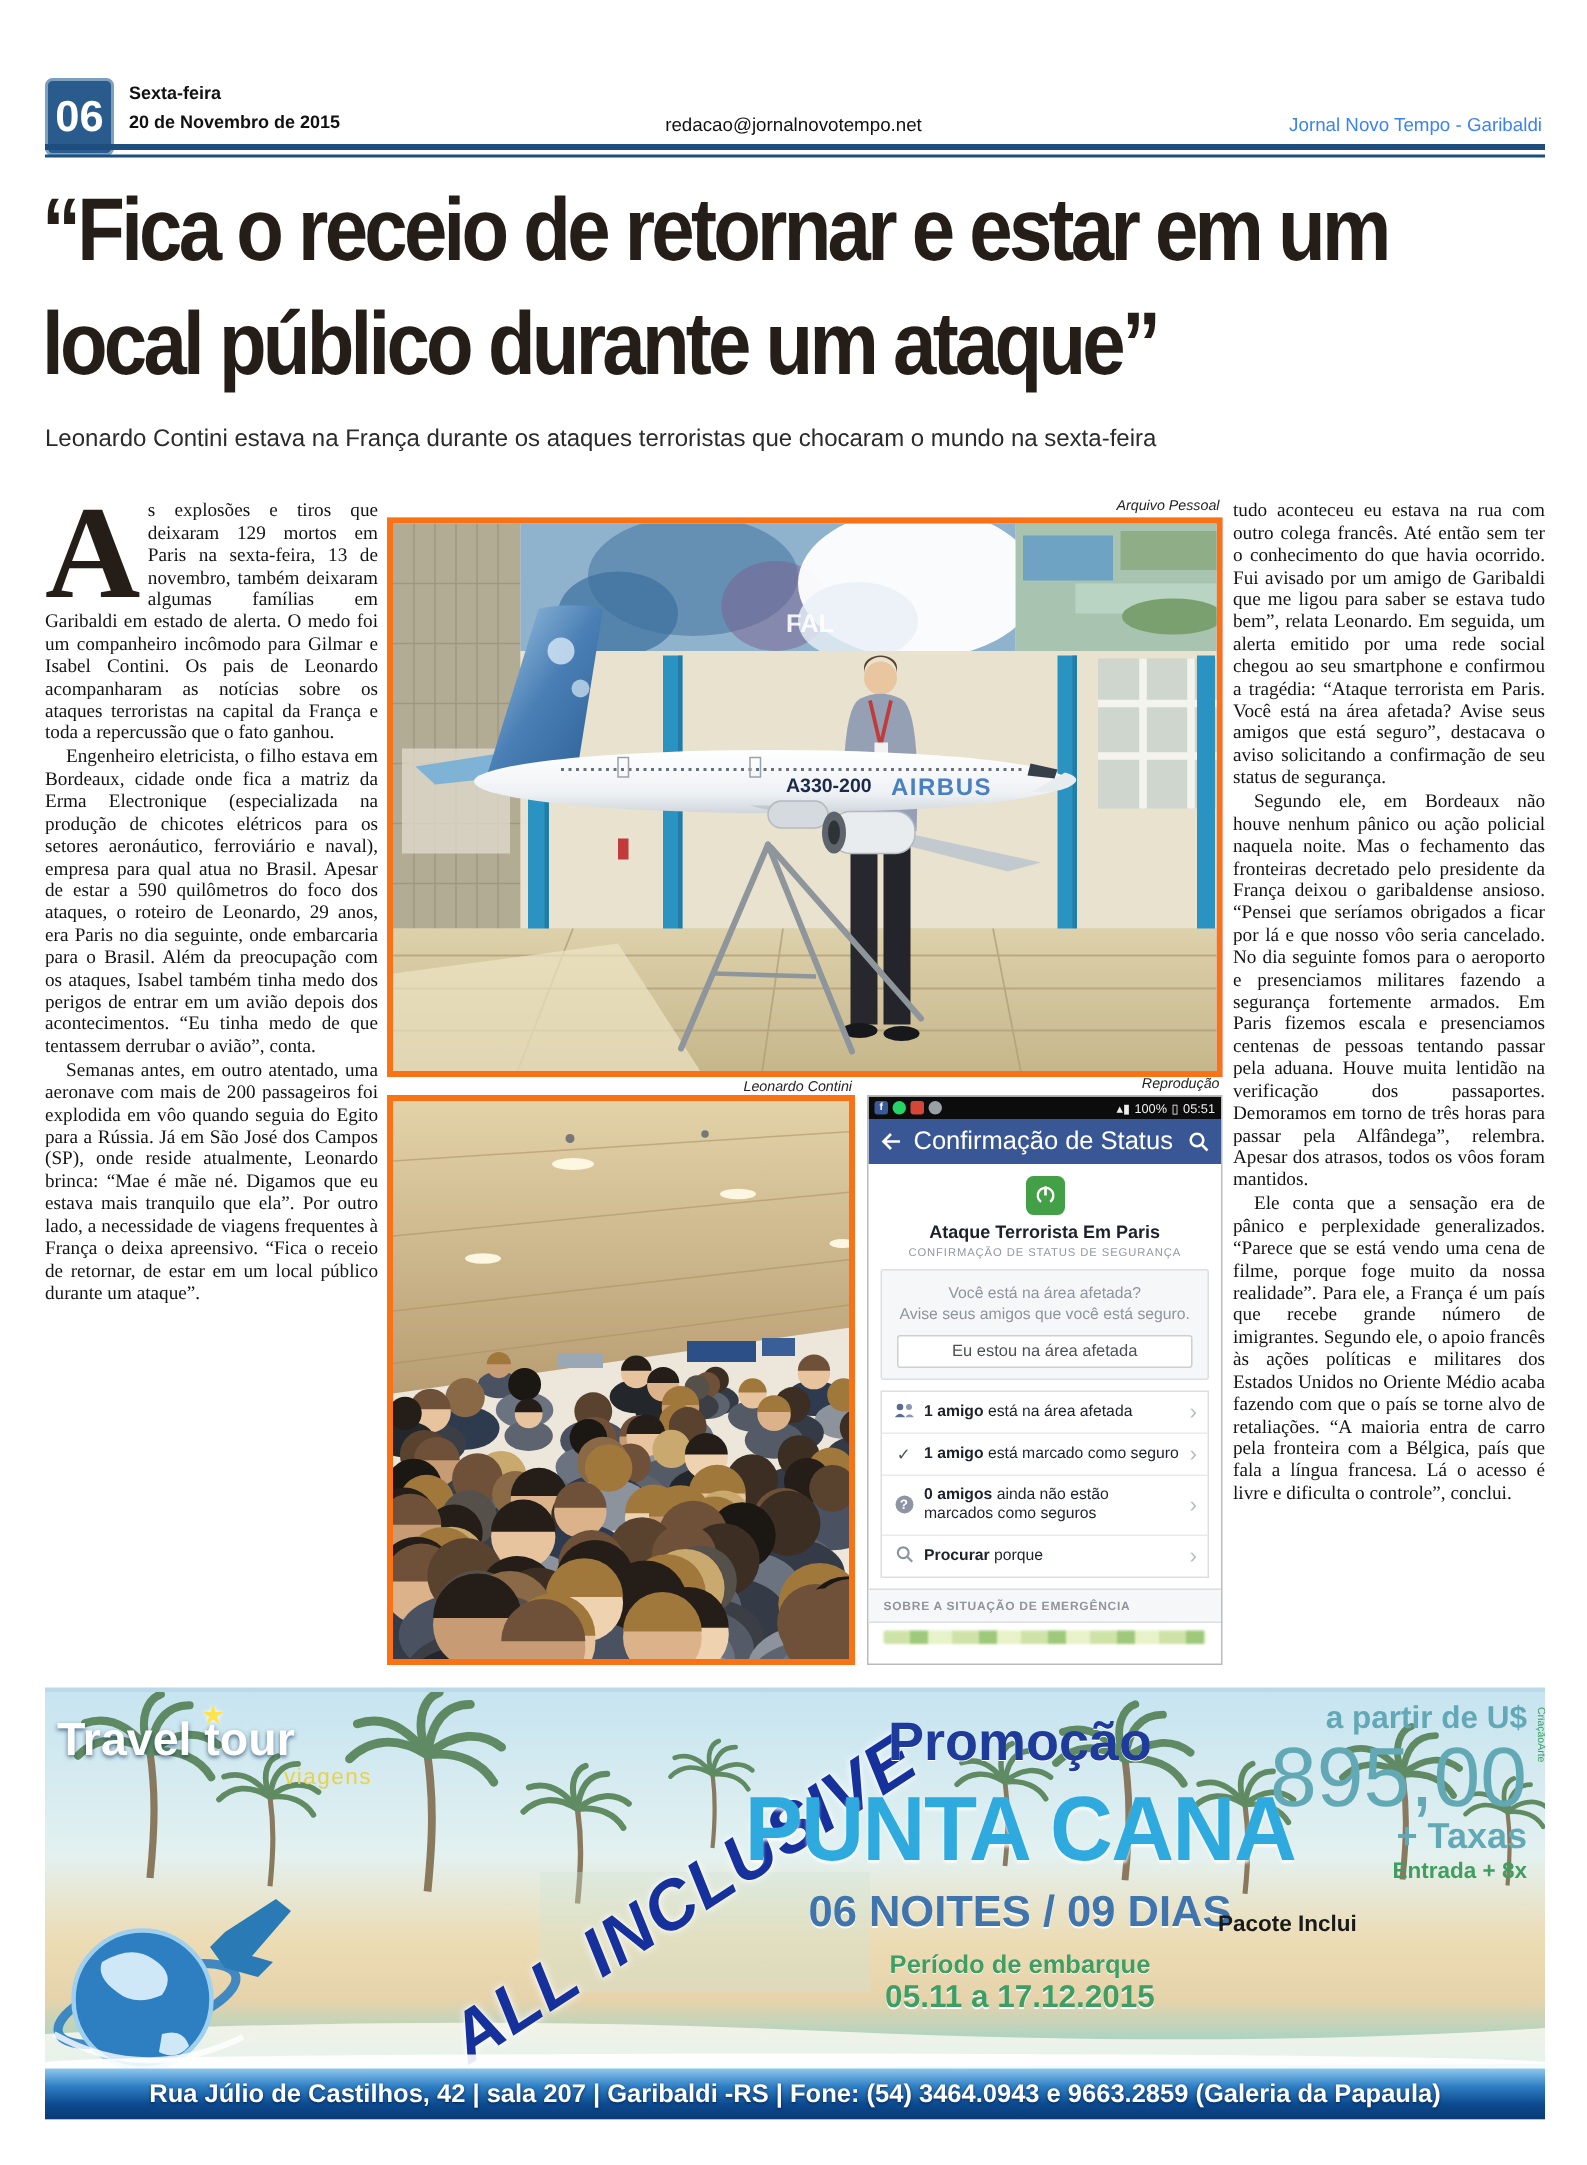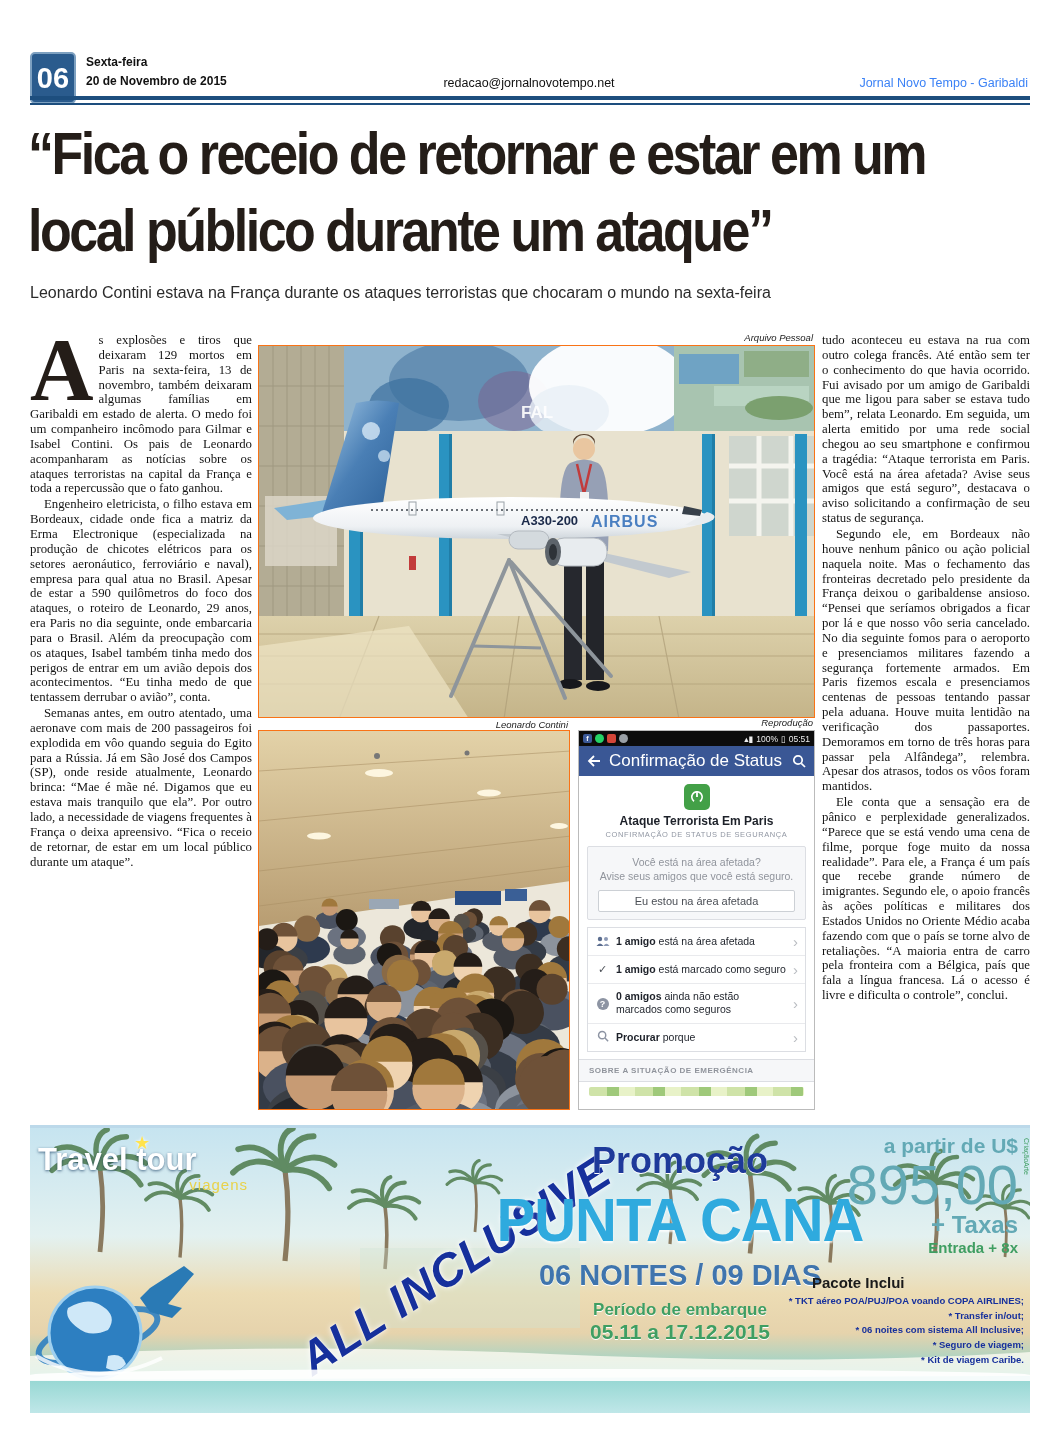--- a/index.html
+++ b/index.html
@@ -22,21 +22,21 @@
   .colL,.colR{position:absolute;top:333px;font-family:"Liberation Serif",serif;font-size:12.8px;
               line-height:1.16;text-align:justify;color:#141414;hyphens:auto;}
   .colL{left:30px;width:222px;height:780px;overflow:hidden;}
   .colR{left:822px;width:208px;height:780px;overflow:hidden;}
   .colL p,.colR p{margin:0;}
   .colL p + p,.colR p + p{text-indent:14px;margin-top:1px;}
   .dropcap{float:left;font-size:88px;line-height:.78;font-weight:bold;color:#241d18;margin:3px 5px 0 0;
            font-family:"Liberation Serif",serif;}
   
   .credit{position:absolute;font-style:italic;font-size:9.5px;color:#222;text-align:right;}
-  .ph{position:absolute;border:1px solid #f97316;box-sizing:border-box;overflow:hidden;background:#f0abfc;}
+  .ph{position:absolute;border:4px solid #f97316;box-sizing:border-box;overflow:hidden;background:#f0abfc;}
   #photo1{left:258px;top:345px;width:557px;height:373px;}
   #photo2{left:258px;top:730px;width:312px;height:380px;}
   #phone{left:578px;top:730px;width:237px;height:380px;background:#fff;border:1px solid #bbb;
          font-family:"Liberation Sans",sans-serif;display:flex;flex-direction:column;}
   
   .p-status{height:15px;background:#0c0c0c;color:#eee;font-size:8.5px;display:flex;align-items:center;
             padding:0 4px;gap:3px;}
   .p-status .sq{width:9px;height:9px;border-radius:2px;display:inline-block;font-size:7px;color:#fff;
                 text-align:center;line-height:9px;font-weight:bold;}
   .p-status .sp{flex:1;}
@@ -650,24 +650,18 @@
       <div class="ad-period1">Período de embarque</div>
       <div class="ad-period2">05.11 a 17.12.2015</div>
     </div>
     <div class="ad-price">
       <div class="ad-pfx">a partir de U$</div>
       <div class="ad-val">895,00</div>
       <div class="ad-tax">+ Taxas</div>
       <div class="ad-inst">Entrada + 8x</div>
     </div>
     <div class="ad-pack">Pacote Inclui</div>
-    <div class="ad-incl">
-      <div>* TKT aéreo POA/PUJ/POA voando COPA AIRLINES;</div>
-      <div>* Transfer in/out;</div>
-      <div>* 06 noites com sistema All Inclusive;</div>
-      <div>* Seguro de viagem;</div>
-      <div>* Kit de viagem Caribe.</div>
-    </div>
     <div class="ad-side">CriaçãoArte</div>
     <div class="ad-wave"></div>
+    <div class="ad-bar">Rua Júlio de Castilhos, 42 | sala 207 | Garibaldi -RS | Fone: (54) 3464.0943 e 9663.2859 (Galeria da Papaula)</div>
   </div>
 
 </div>
 
 </body></html>

